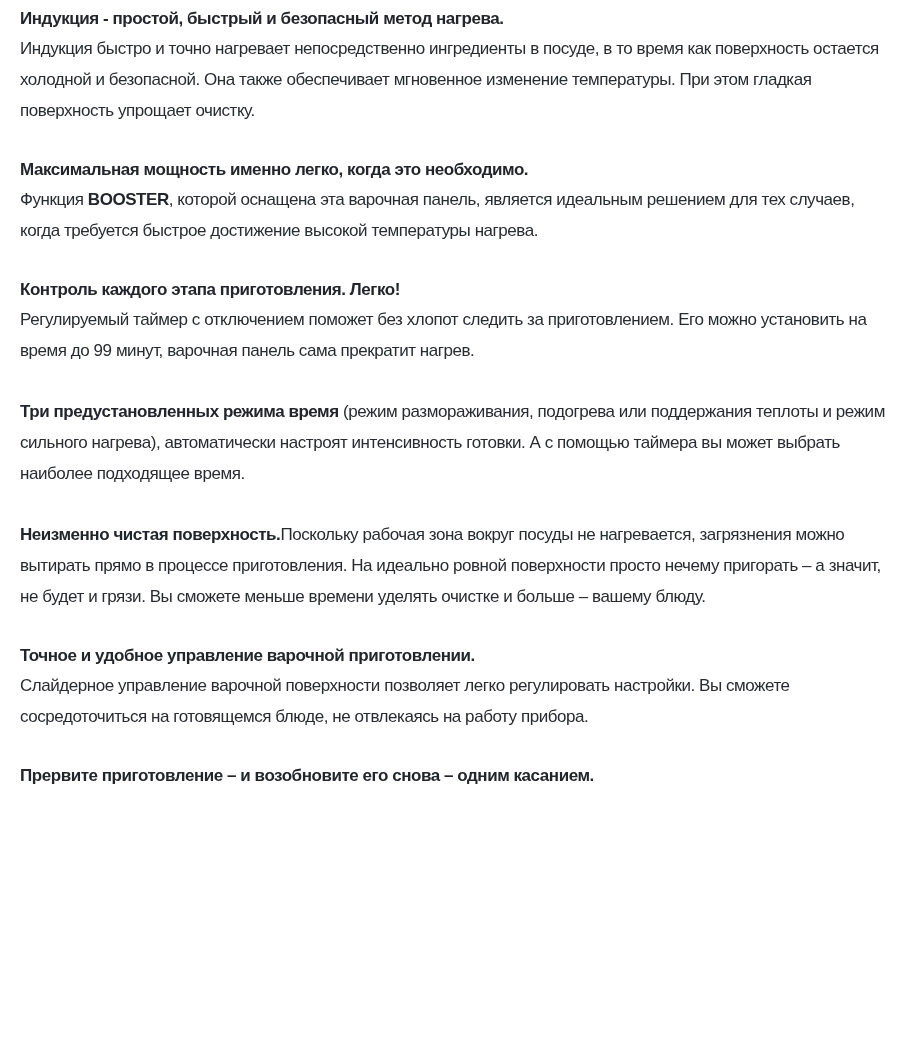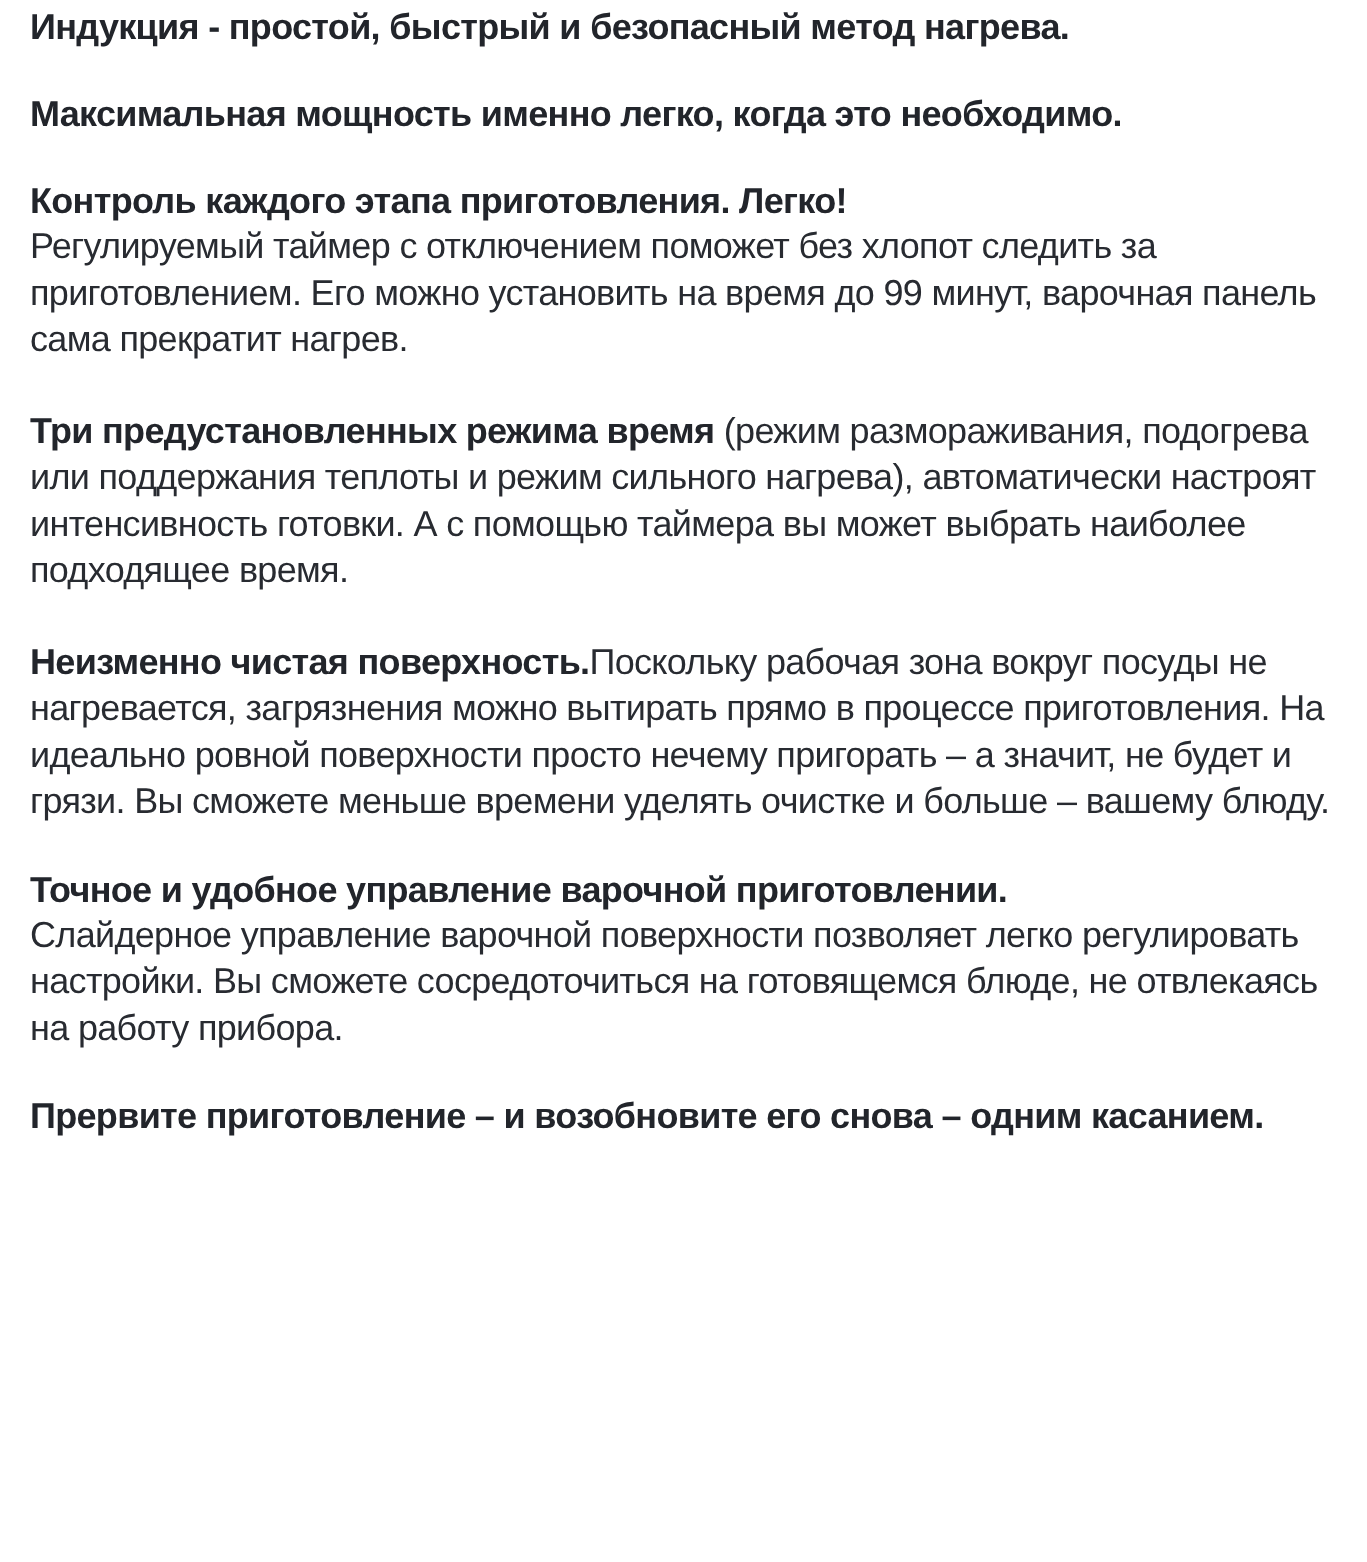--- a/index.html
+++ b/index.html
@@ -19,43 +19,45 @@
     width: 911px;
   }
   .section {
     margin: 0 0 30px 0;
   }
   .section:last-child {
     margin-bottom: 0;
   }
   p.para {
     margin: 0;
-    font-size: 24px;
+    font-size: 17px;
     line-height: 31px;
     letter-spacing: -0.45px;
     font-weight: 400;
   }
   p.para.heading-line {
     line-height: 28px;
   }
   .run.bold {
     font-weight: 700;
     color: #22252b;
   }
 </style>
 </head>
 <body>
 
 <div class="page">
   <div id="sections">
       <div class="section">
         <p class="para heading-line"><span class="run bold">Индукция - простой, быстрый и безопасный метод нагрева.</span></p>
+        <p class="para"><span class="run">Индукция быстро и точно нагревает непосредственно ингредиенты в посуде, в то время как поверхность остается холодной и безопасной. Она также обеспечивает мгновенное изменение температуры. При этом гладкая поверхность упрощает очистку.</span></p>
       </div>
       <div class="section">
         <p class="para heading-line"><span class="run bold">Максимальная мощность именно легко, когда это необходимо.</span></p>
+        <p class="para"><span class="run">Функция </span><span class="run bold">BOOSTER</span><span class="run">, которой оснащена эта варочная панель, является идеальным решением для тех случаев, когда требуется быстрое достижение высокой температуры нагрева.</span></p>
       </div>
       <div class="section">
         <p class="para heading-line"><span class="run bold">Контроль каждого этапа приготовления. Легко!</span></p>
         <p class="para"><span class="run">Регулируемый таймер с отключением поможет без хлопот следить за приготовлением. Его можно установить на время до 99 минут, варочная панель сама прекратит нагрев.</span></p>
       </div>
       <div class="section">
         <p class="para"><span class="run bold">Три предустановленных режима время</span><span class="run"> (режим размораживания, подогрева или поддержания теплоты и режим сильного нагрева), автоматически настроят интенсивность готовки. А с помощью таймера вы может выбрать наиболее подходящее время.</span></p>
       </div>
       <div class="section">
         <p class="para"><span class="run bold">Неизменно чистая поверхность.</span><span class="run">Поскольку рабочая зона вокруг посуды не нагревается, загрязнения можно вытирать прямо в процессе приготовления. На идеально ровной поверхности просто нечему пригорать – а значит, не будет и грязи. Вы сможете меньше времени уделять очистке и больше – вашему блюду.</span></p>

